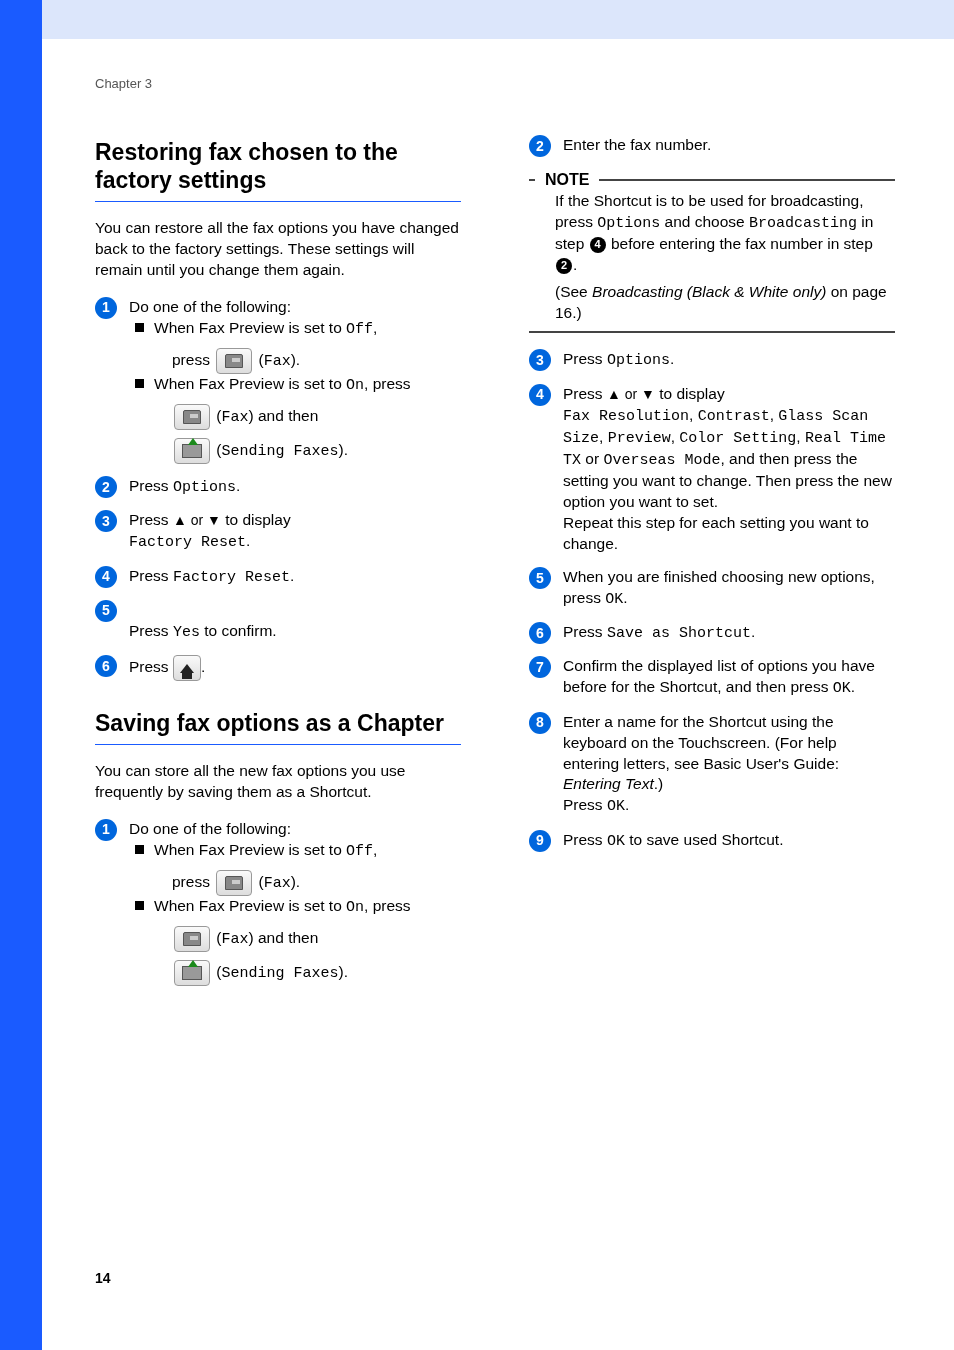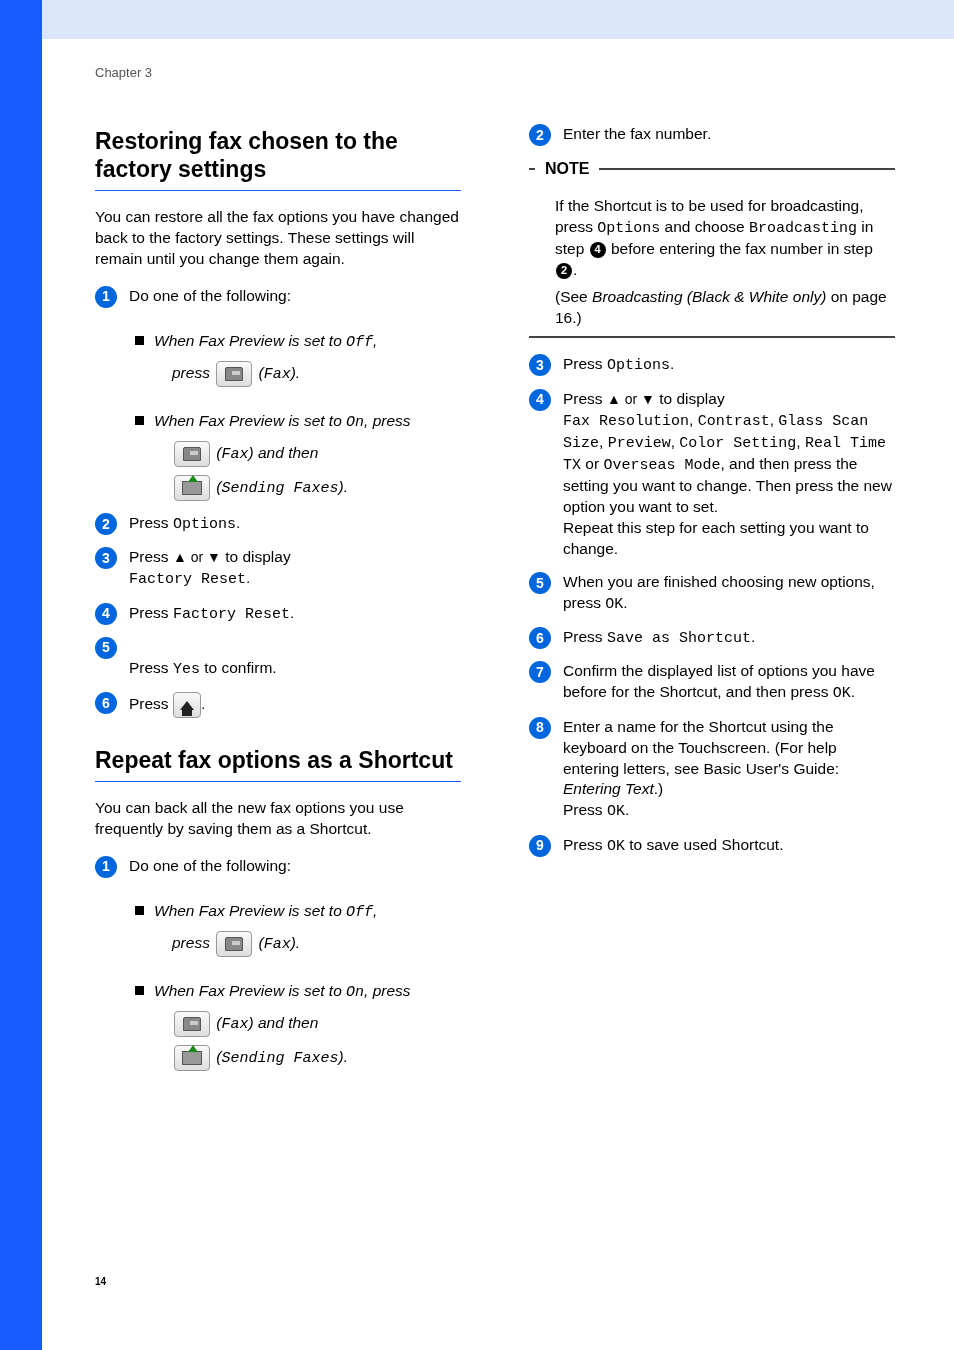--- a/index.html
+++ b/index.html
@@ -21,21 +21,21 @@
   }
   .header-band {
     position: absolute;
     top: 0; left: 0;
     width: 100%;
     height: 39px;
     background: #dce6fb;
   }
   .content {
     position: absolute;
-    top: 64px;
+    top: 75px;
     left: 95px;
     width: 800px;
     display: flex;
     gap: 68px;
   }
   .col { width: 368px; }
   .chapter {
     font-size: 13px;
     color: #555;
     margin-bottom: 45px;
@@ -69,23 +69,22 @@
     font-size: 14px;
     display: flex;
     align-items: center;
     justify-content: center;
   }
   .step-body { flex: 1; }
   .sub {
     display: flex;
     align-items: flex-start;
     gap: 10px;
-    margin-top: 24px;
+    margin-top: 0;
     margin-left: 6px;
-    font-style: italic;
   }
   .bullet {
     width: 9px; height: 9px;
     background: #000;
     margin-top: 5px;
     flex: 0 0 9px;
   }
   .sub-body { flex: 1; }
   .indent-line { margin-left: 18px; margin-top: 8px; }
   .mono { font-family: "Courier New", monospace; font-size: 15px; }
@@ -156,21 +155,21 @@
     background: #222;
   }
 
   .arrows { font-size: 14px; }
 
   .note-box { margin-top: 10px; }
   .note-hdr {
     display: flex;
     align-items: center;
     gap: 10px;
-    margin-bottom: 16px;
+    margin-bottom: 0;
   }
   .note-hdr .line-l { width: 6px; height: 2px; background: #444; }
   .note-hdr .line-r { flex: 1; height: 2px; background: #444; }
   .note-hdr .txt { font-weight: bold; font-size: 16px; }
   .note-content {
     margin-left: 26px;
     margin-bottom: 6px;
   }
   .note-end { height: 2px; background: #444; margin-top: 8px; margin-bottom: 16px; }
 
@@ -187,21 +186,21 @@
     vertical-align: middle;
     margin: 0 1px;
   }
   em.ref { font-style: italic; }
 
   .page-num {
     position: absolute;
     bottom: 62px;
     left: 95px;
     font-weight: bold;
-    font-size: 10px;
+    font-size: 14px;
   }
 </style>
 </head>
 <body>
 
 <div class="header-band"></div>
 <div class="blue-bar"></div>
 
 <div class="content">
 
@@ -271,23 +270,23 @@
       </div>
     </div>
 
     <div class="step" style="margin-bottom:28px;">
       <div class="step-num">6</div>
       <div class="step-body"><span>Press </span><span class="home-btn">
             <span class="home-shape"></span>
           </span><span>.</span></div>
     </div>
 
-    <h2 class="section-title">Repeat fax options as a Shortcut</h2>
+    <h2 class="section-title">Saving fax options as a Chapter</h2>
     <hr class="hr-title">
-    <p class="intro">You can back all the new fax options you use frequently by saving them as a Shortcut.</p>
+    <p class="intro">You can store all the new fax options you use frequently by saving them as a Shortcut.</p>
 
     <div class="step">
       <div class="step-num">1</div>
       <div class="step-body">
         <div>Do one of the following:</div>
 
         <div class="sub">
           <div class="bullet"></div>
           <div class="sub-body">
             <span>When Fax Preview is set to </span><span class="mono">Off</span><span>,</span>

